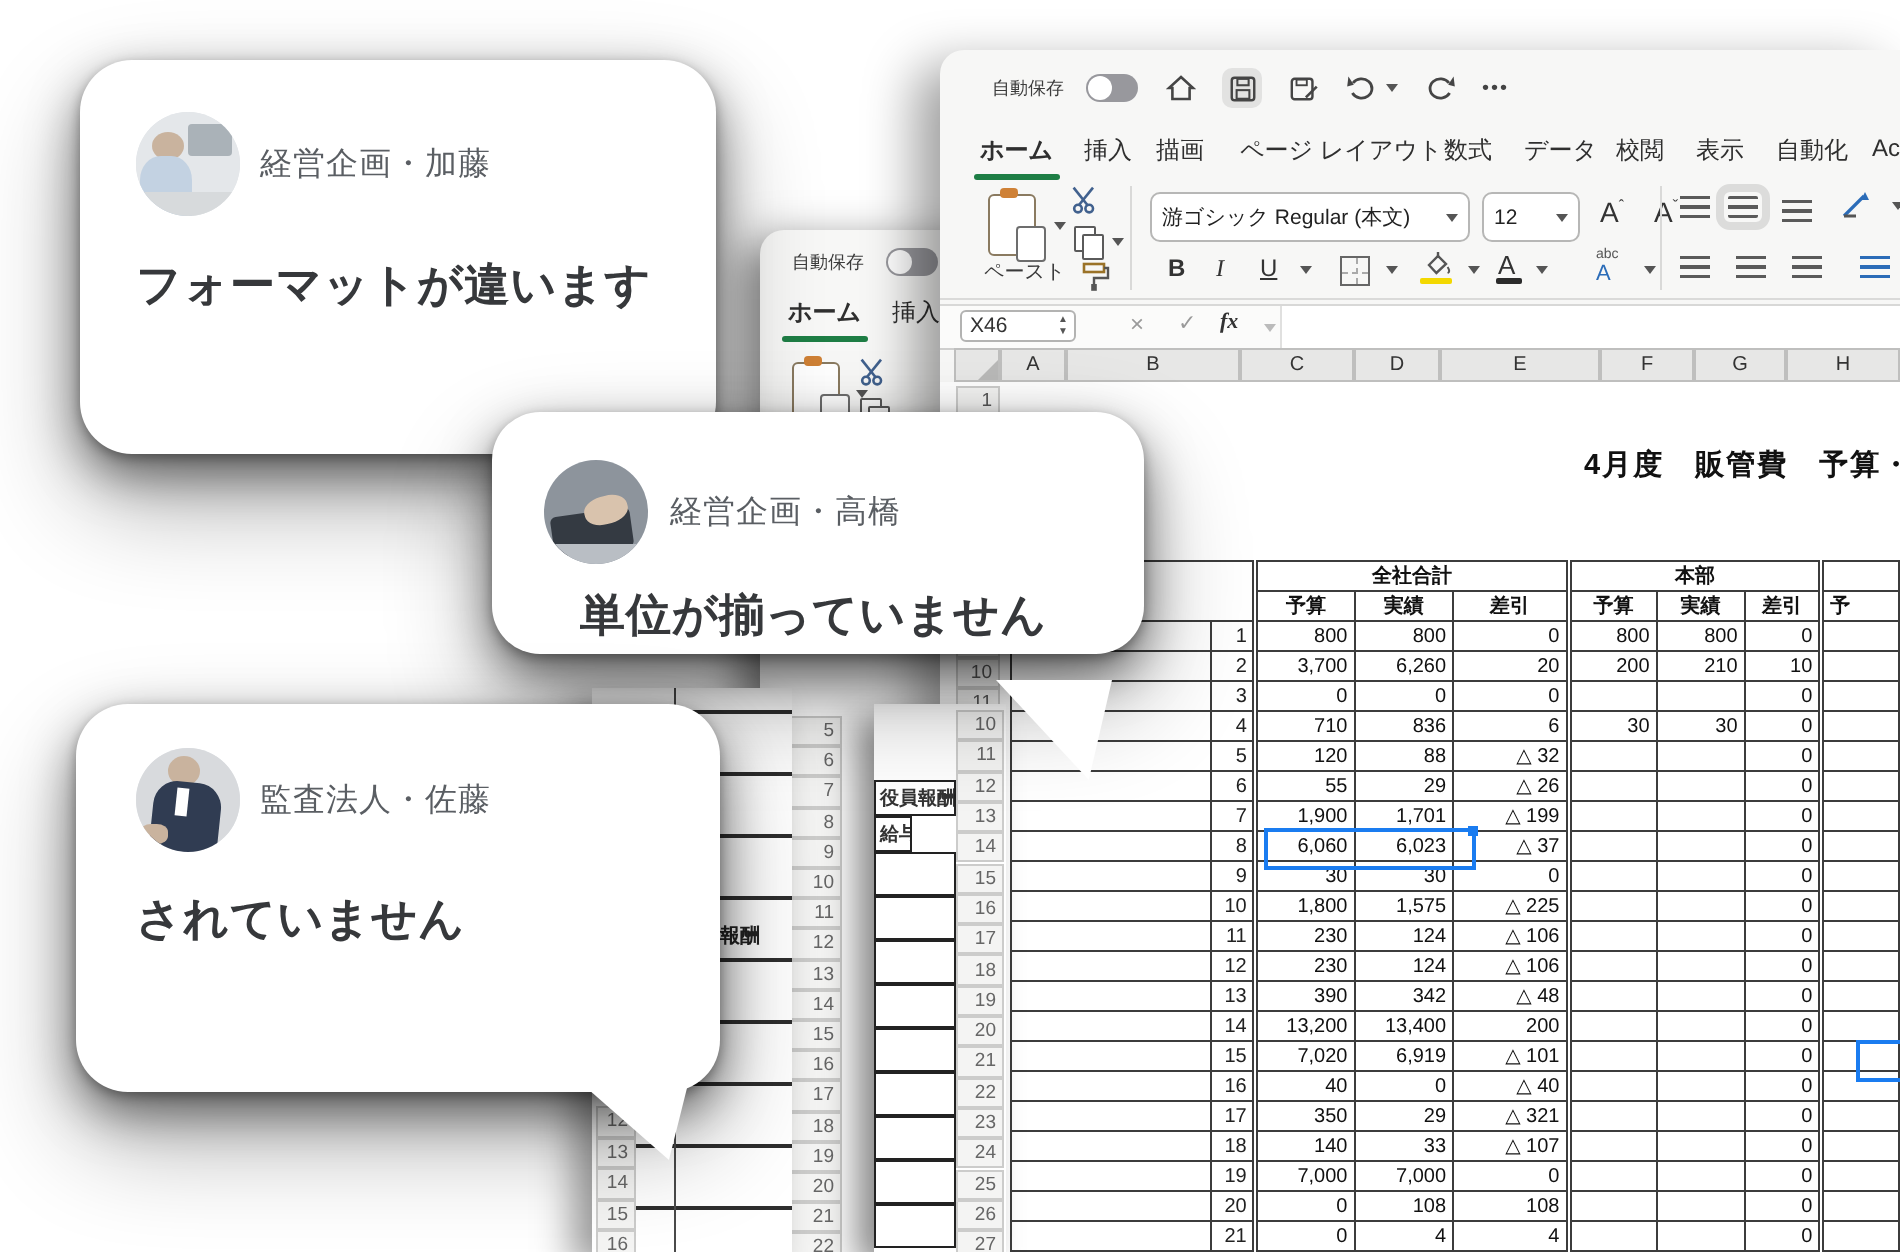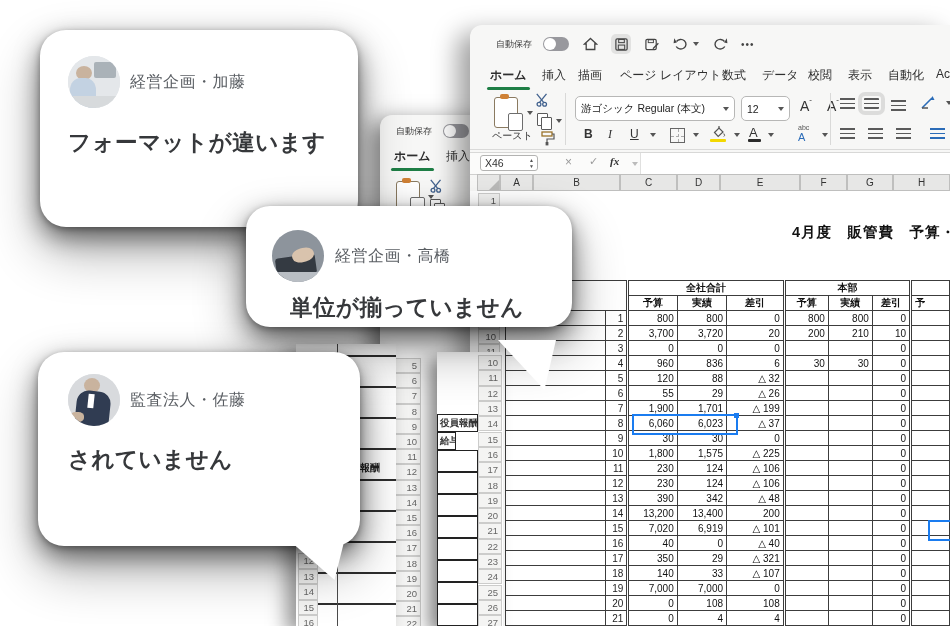--- a/index.html
+++ b/index.html
@@ -67,21 +67,21 @@
   .sheet th{font-weight:bold;text-align:center;}
   .sheet td.num{text-align:right;}
   .sheet td.no{text-align:right;color:#222;}
   .sheet .dbl{border-left:3px double #3c3c3c;}
   .selbox{position:absolute;border:2px solid #1a7cf0;z-index:5;}
   .selbox .handle{position:absolute;right:-3px;top:-3px;width:5px;height:5px;background:#1a7cf0;}
   
   .pline{position:absolute;height:1.5px;background:#2e2e2e;}
   .pvline{position:absolute;width:1px;background:#4a4a4a;}
   .pcell{position:absolute;border:1.5px solid #222;box-sizing:border-box;background:#fff;
-         font-size:9.5px;font-weight:bold;display:flex;align-items:center;padding-left:2px;white-space:nowrap;overflow:hidden;margin-top:24px;}
+         font-size:9.5px;font-weight:bold;display:flex;align-items:center;padding-left:2px;white-space:nowrap;overflow:hidden;}
   
   .bubble{position:absolute;background:#fff;border-radius:26px;z-index:10;
           box-shadow:0 10px 24px rgba(0,0,0,.5),0 24px 52px rgba(0,0,0,.32),0 2px 6px rgba(0,0,0,.3);}
   .avatar{position:absolute;width:52px;height:52px;border-radius:50%;overflow:hidden;background:#dfe2e6;}
   .avatar>div{position:absolute;}
   .bname{position:absolute;font-size:16px;color:#5a5e63;letter-spacing:.5px;white-space:nowrap;}
   .bmsg{position:absolute;font-size:22.5px;font-weight:bold;color:#36383b;white-space:nowrap;letter-spacing:.5px;}
   .tail{position:absolute;background:#fff;z-index:11;}
   #tail-2{left:498px;top:340px;width:58px;height:50px;clip-path:polygon(0 0,100% 0,80% 100%);filter:drop-shadow(5px 9px 7px rgba(0,0,0,.4));}
   #tail-3{left:282px;top:534px;width:64px;height:46px;clip-path:polygon(0 0,100% 0,82% 100%);filter:drop-shadow(5px 9px 7px rgba(0,0,0,.42));}
@@ -366,42 +366,42 @@
             <td class="num" colspan="1" rowspan="1">0</td>
             <td class="num dbl" colspan="1" rowspan="1">800</td>
             <td class="num" colspan="1" rowspan="1">800</td>
             <td class="num" colspan="1" rowspan="1">0</td>
             <td class="dbl" colspan="1" rowspan="1"></td>
           </tr>
           <tr>
             <td class="lbl" colspan="1" rowspan="1"></td>
             <td class="no" colspan="1" rowspan="1">2</td>
             <td class="num dbl" colspan="1" rowspan="1">3,700</td>
-            <td class="num" colspan="1" rowspan="1">3,720</td>
+            <td class="num" colspan="1" rowspan="1">6,260</td>
             <td class="num" colspan="1" rowspan="1">20</td>
             <td class="num dbl" colspan="1" rowspan="1">200</td>
             <td class="num" colspan="1" rowspan="1">210</td>
             <td class="num" colspan="1" rowspan="1">10</td>
             <td class="dbl" colspan="1" rowspan="1"></td>
           </tr>
           <tr>
             <td class="lbl" colspan="1" rowspan="1"></td>
             <td class="no" colspan="1" rowspan="1">3</td>
             <td class="num dbl" colspan="1" rowspan="1">0</td>
             <td class="num" colspan="1" rowspan="1">0</td>
             <td class="num" colspan="1" rowspan="1">0</td>
             <td class="num dbl" colspan="1" rowspan="1"></td>
             <td class="num" colspan="1" rowspan="1"></td>
             <td class="num" colspan="1" rowspan="1">0</td>
             <td class="dbl" colspan="1" rowspan="1"></td>
           </tr>
           <tr>
             <td class="lbl" colspan="1" rowspan="1"></td>
             <td class="no" colspan="1" rowspan="1">4</td>
-            <td class="num dbl" colspan="1" rowspan="1">960</td>
+            <td class="num dbl" colspan="1" rowspan="1">710</td>
             <td class="num" colspan="1" rowspan="1">836</td>
             <td class="num" colspan="1" rowspan="1">6</td>
             <td class="num dbl" colspan="1" rowspan="1">30</td>
             <td class="num" colspan="1" rowspan="1">30</td>
             <td class="num" colspan="1" rowspan="1">0</td>
             <td class="dbl" colspan="1" rowspan="1"></td>
           </tr>
           <tr>
             <td class="lbl" colspan="1" rowspan="1"></td>
             <td class="no" colspan="1" rowspan="1">5</td>

